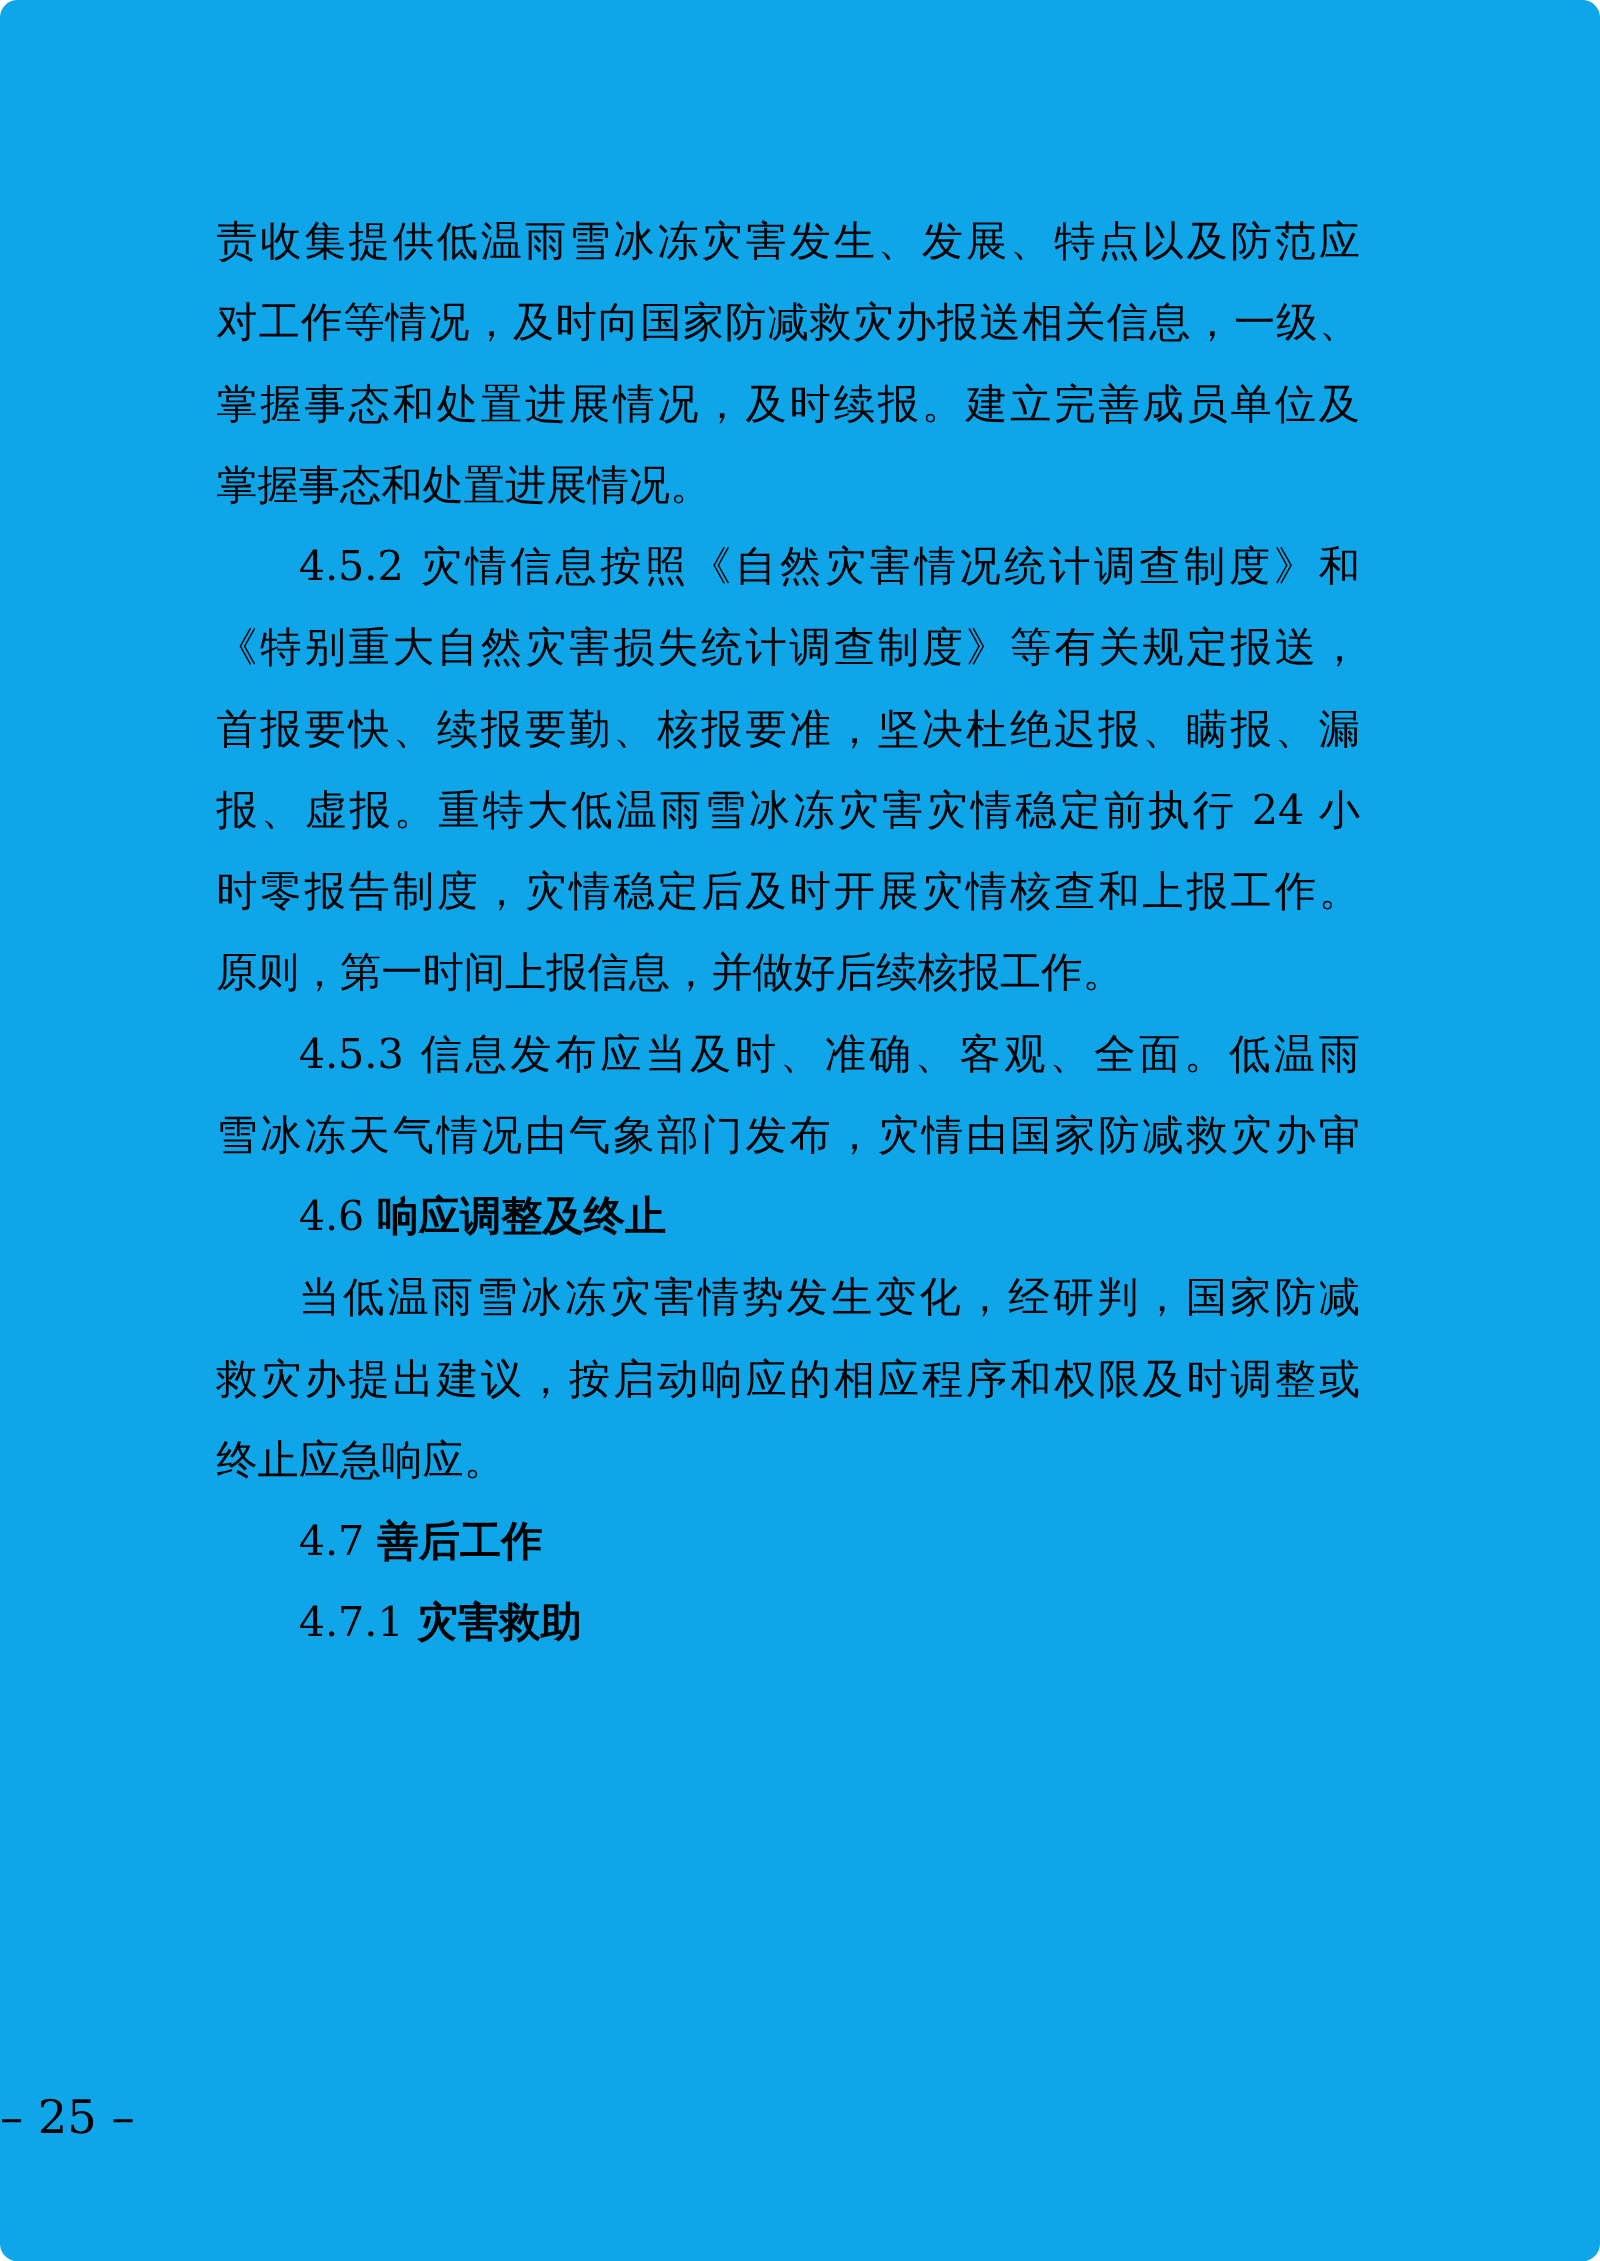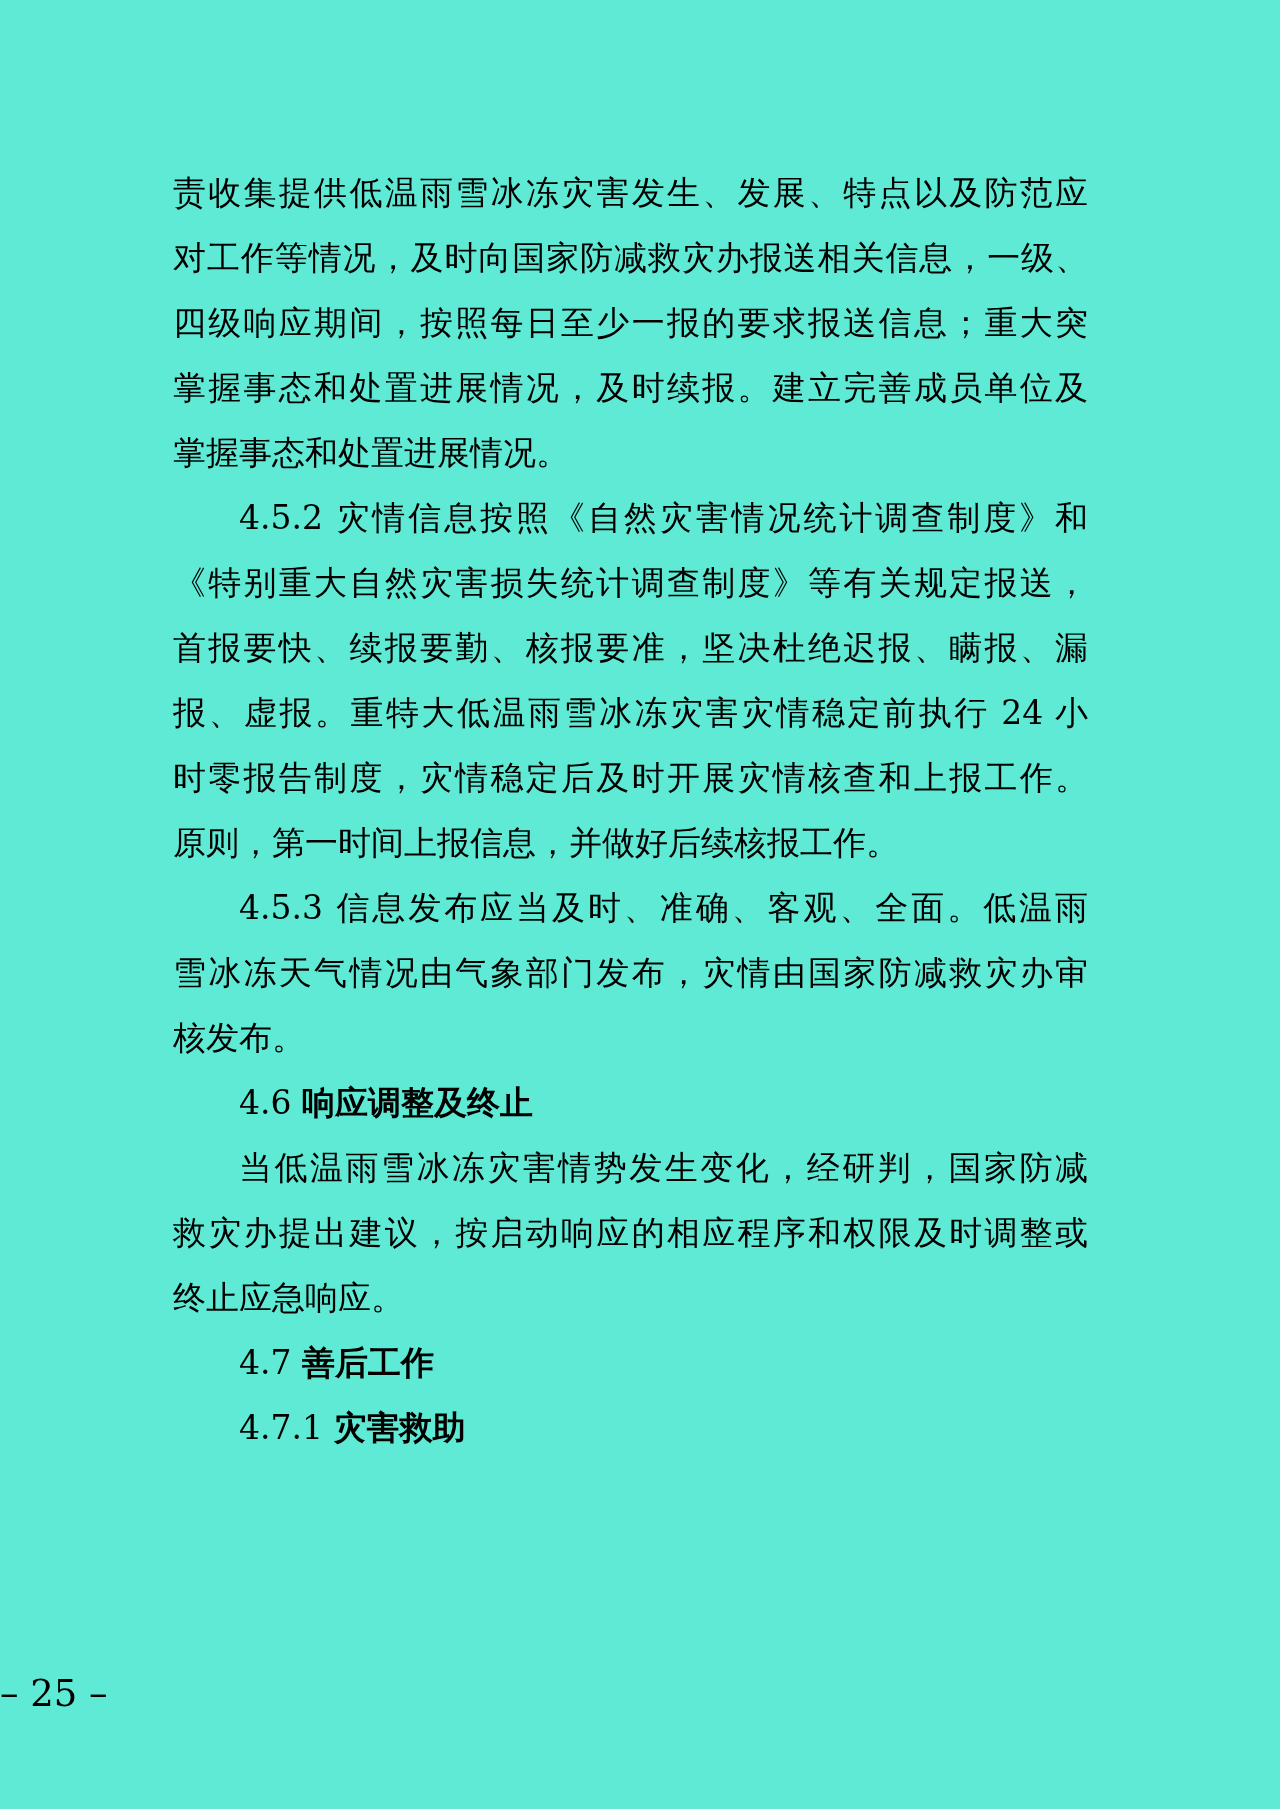--- a/index.html
+++ b/index.html
@@ -11,21 +11,22 @@
     height: 1809px;
     background: #ffffff;
     position: relative;
     font-family: "Liberation Sans", sans-serif;
     color: #000000;
     overflow: hidden;
   }
   .page {
     position: absolute;
     inset: 0;
-    background: #5eead4;
+    background: #0ea5e9;
+    border-radius: 14px;
   }
   .text-block {
     position: absolute;
     left: 173px;
     top: 160px;
     width: 915px;
     font-size: 33px;
     line-height: 65px;
     color: #000000;
   }
@@ -62,32 +63,30 @@
     color: #000000;
   }
 </style>
 </head>
 <body style="background: rgb(255, 255, 255); color: rgb(0, 0, 0);">
 
 <div class="page">
   <div class="text-block">
       <div class="line fill"><span class="seg-cn">责收集提供低温雨雪冰冻灾害发生、发展、特点以及防范应</span></div>
       <div class="line fill"><span class="seg-cn">对工作等情况，及时向国家防减救灾办报送相关信息，一级、</span></div>
-      <div class="line fill"><span class="seg-cn">四级响应期间，按照每日至少一报的要求报送信息；重大突</span></div>
       <div class="line fill"><span class="seg-cn">掌握事态和处置进展情况，及时续报。建立完善成员单位及</span></div>
       <div class="line"><span class="seg-cn">掌握事态和处置进展情况。</span></div>
       <div class="line fill indent"><span class="seg-num">4.5.2 </span><span class="seg-cn">灾情信息按照《自然灾害情况统计调查制度》和</span></div>
       <div class="line fill"><span class="seg-cn">《特别重大自然灾害损失统计调查制度》等有关规定报送，</span></div>
       <div class="line fill"><span class="seg-cn">首报要快、续报要勤、核报要准，坚决杜绝迟报、瞒报、漏</span></div>
       <div class="line fill"><span class="seg-cn">报、虚报。重特大低温雨雪冰冻灾害灾情稳定前执行 </span><span class="seg-num">24</span><span class="seg-cn"> 小</span></div>
       <div class="line fill"><span class="seg-cn">时零报告制度，灾情稳定后及时开展灾情核查和上报工作。</span></div>
       <div class="line"><span class="seg-cn">原则，第一时间上报信息，并做好后续核报工作。</span></div>
       <div class="line fill indent"><span class="seg-num">4.5.3 </span><span class="seg-cn">信息发布应当及时、准确、客观、全面。低温雨</span></div>
       <div class="line fill"><span class="seg-cn">雪冰冻天气情况由气象部门发布，灾情由国家防减救灾办审</span></div>
-      <div class="line"><span class="seg-cn">核发布。</span></div>
       <div class="line indent"><span class="seg-num">4.6 </span><span class="seg-cnb">响应调整及终止</span></div>
       <div class="line fill indent"><span class="seg-cn">当低温雨雪冰冻灾害情势发生变化，经研判，国家防减</span></div>
       <div class="line fill"><span class="seg-cn">救灾办提出建议，按启动响应的相应程序和权限及时调整或</span></div>
       <div class="line"><span class="seg-cn">终止应急响应。</span></div>
       <div class="line indent"><span class="seg-num">4.7 </span><span class="seg-cnb">善后工作</span></div>
       <div class="line indent"><span class="seg-num">4.7.1 </span><span class="seg-cnb">灾害救助</span></div>
     </div>
   <div class="footer">
     <span class="seg-num">– 25 –</span>
   </div>

